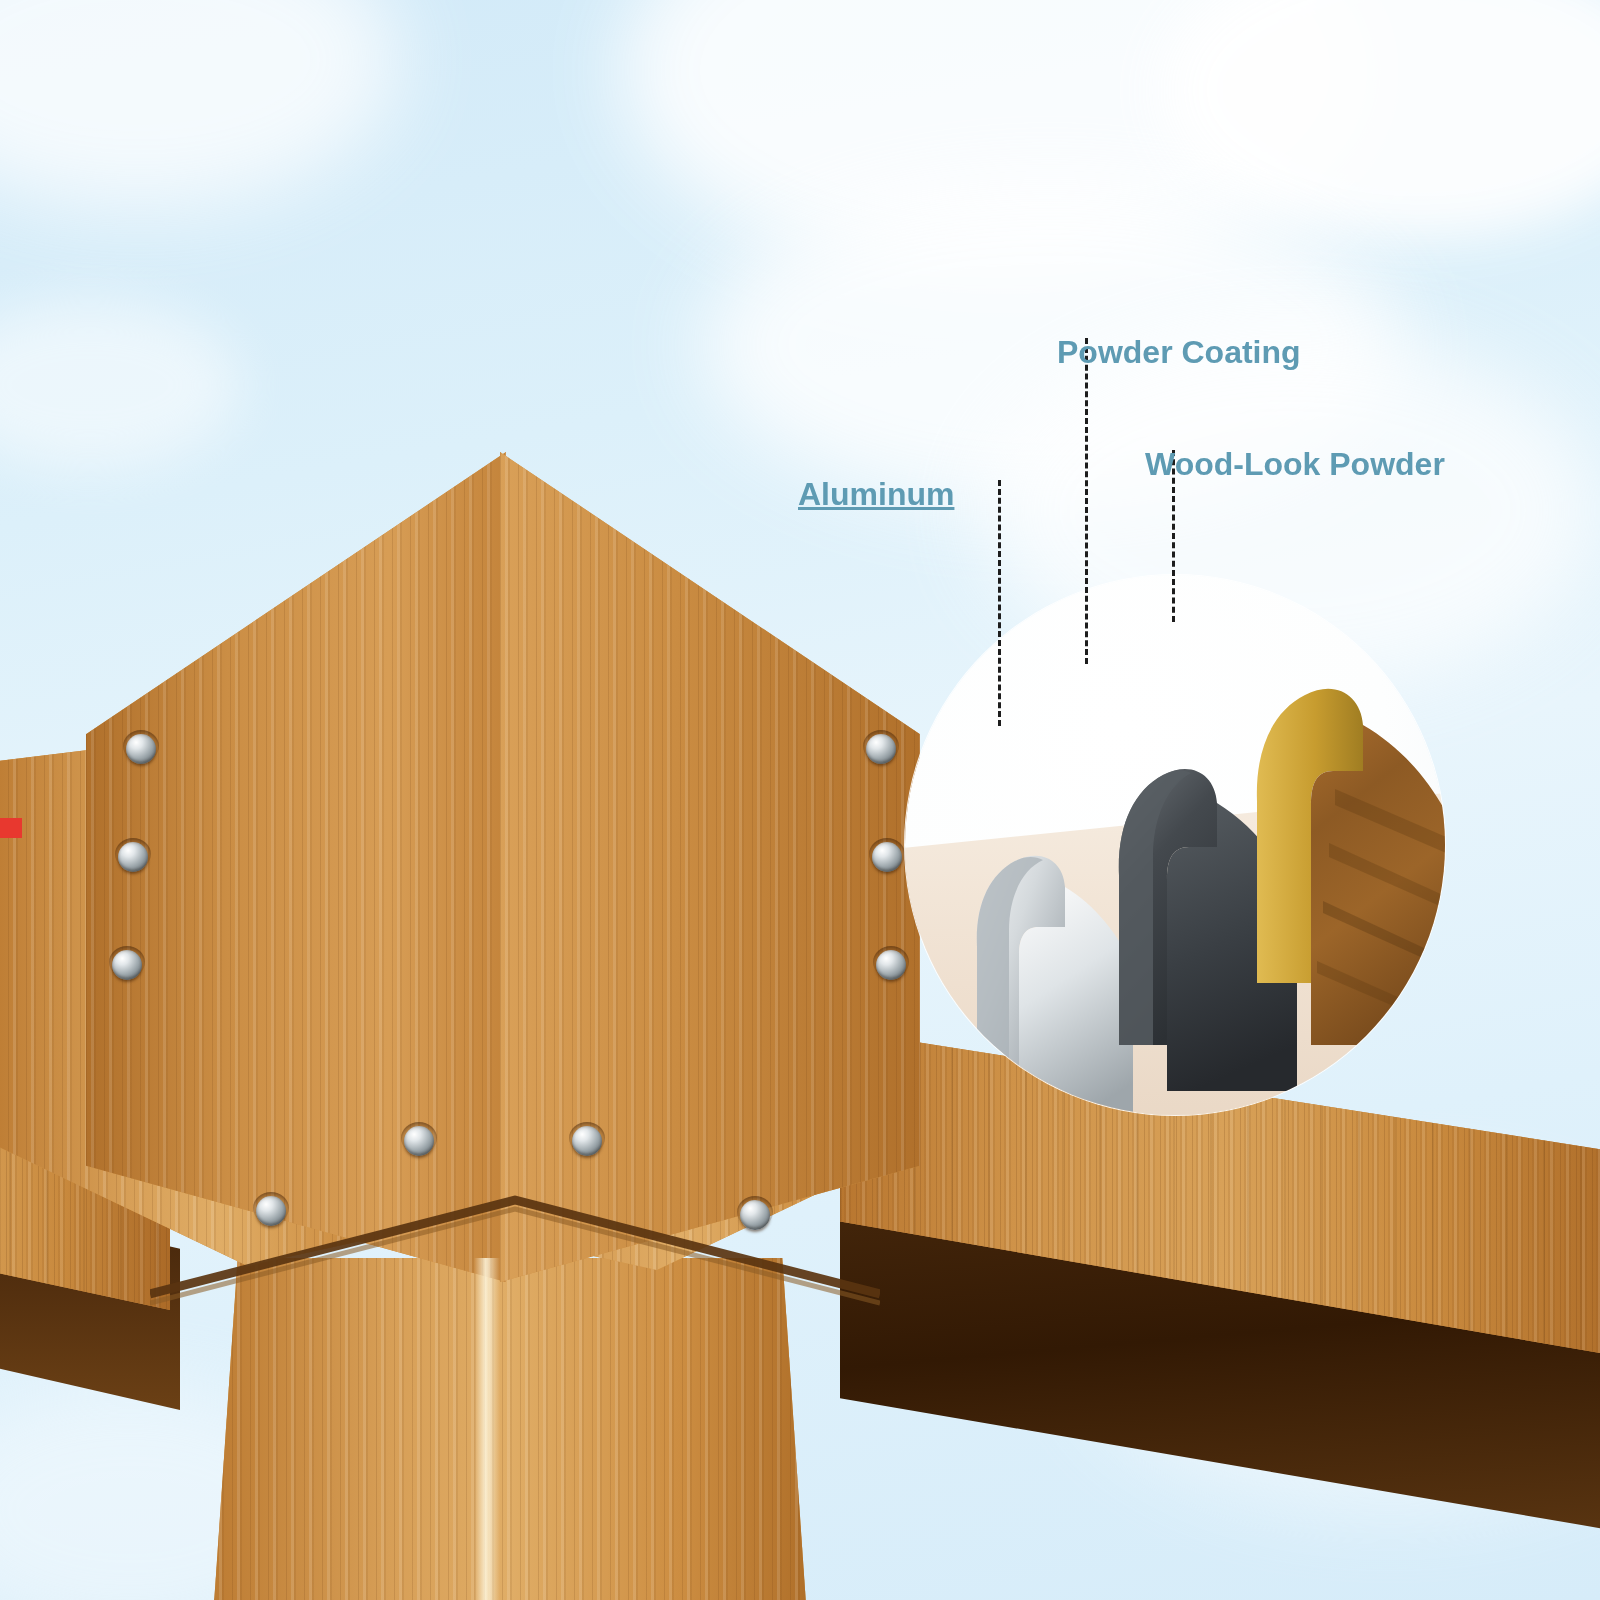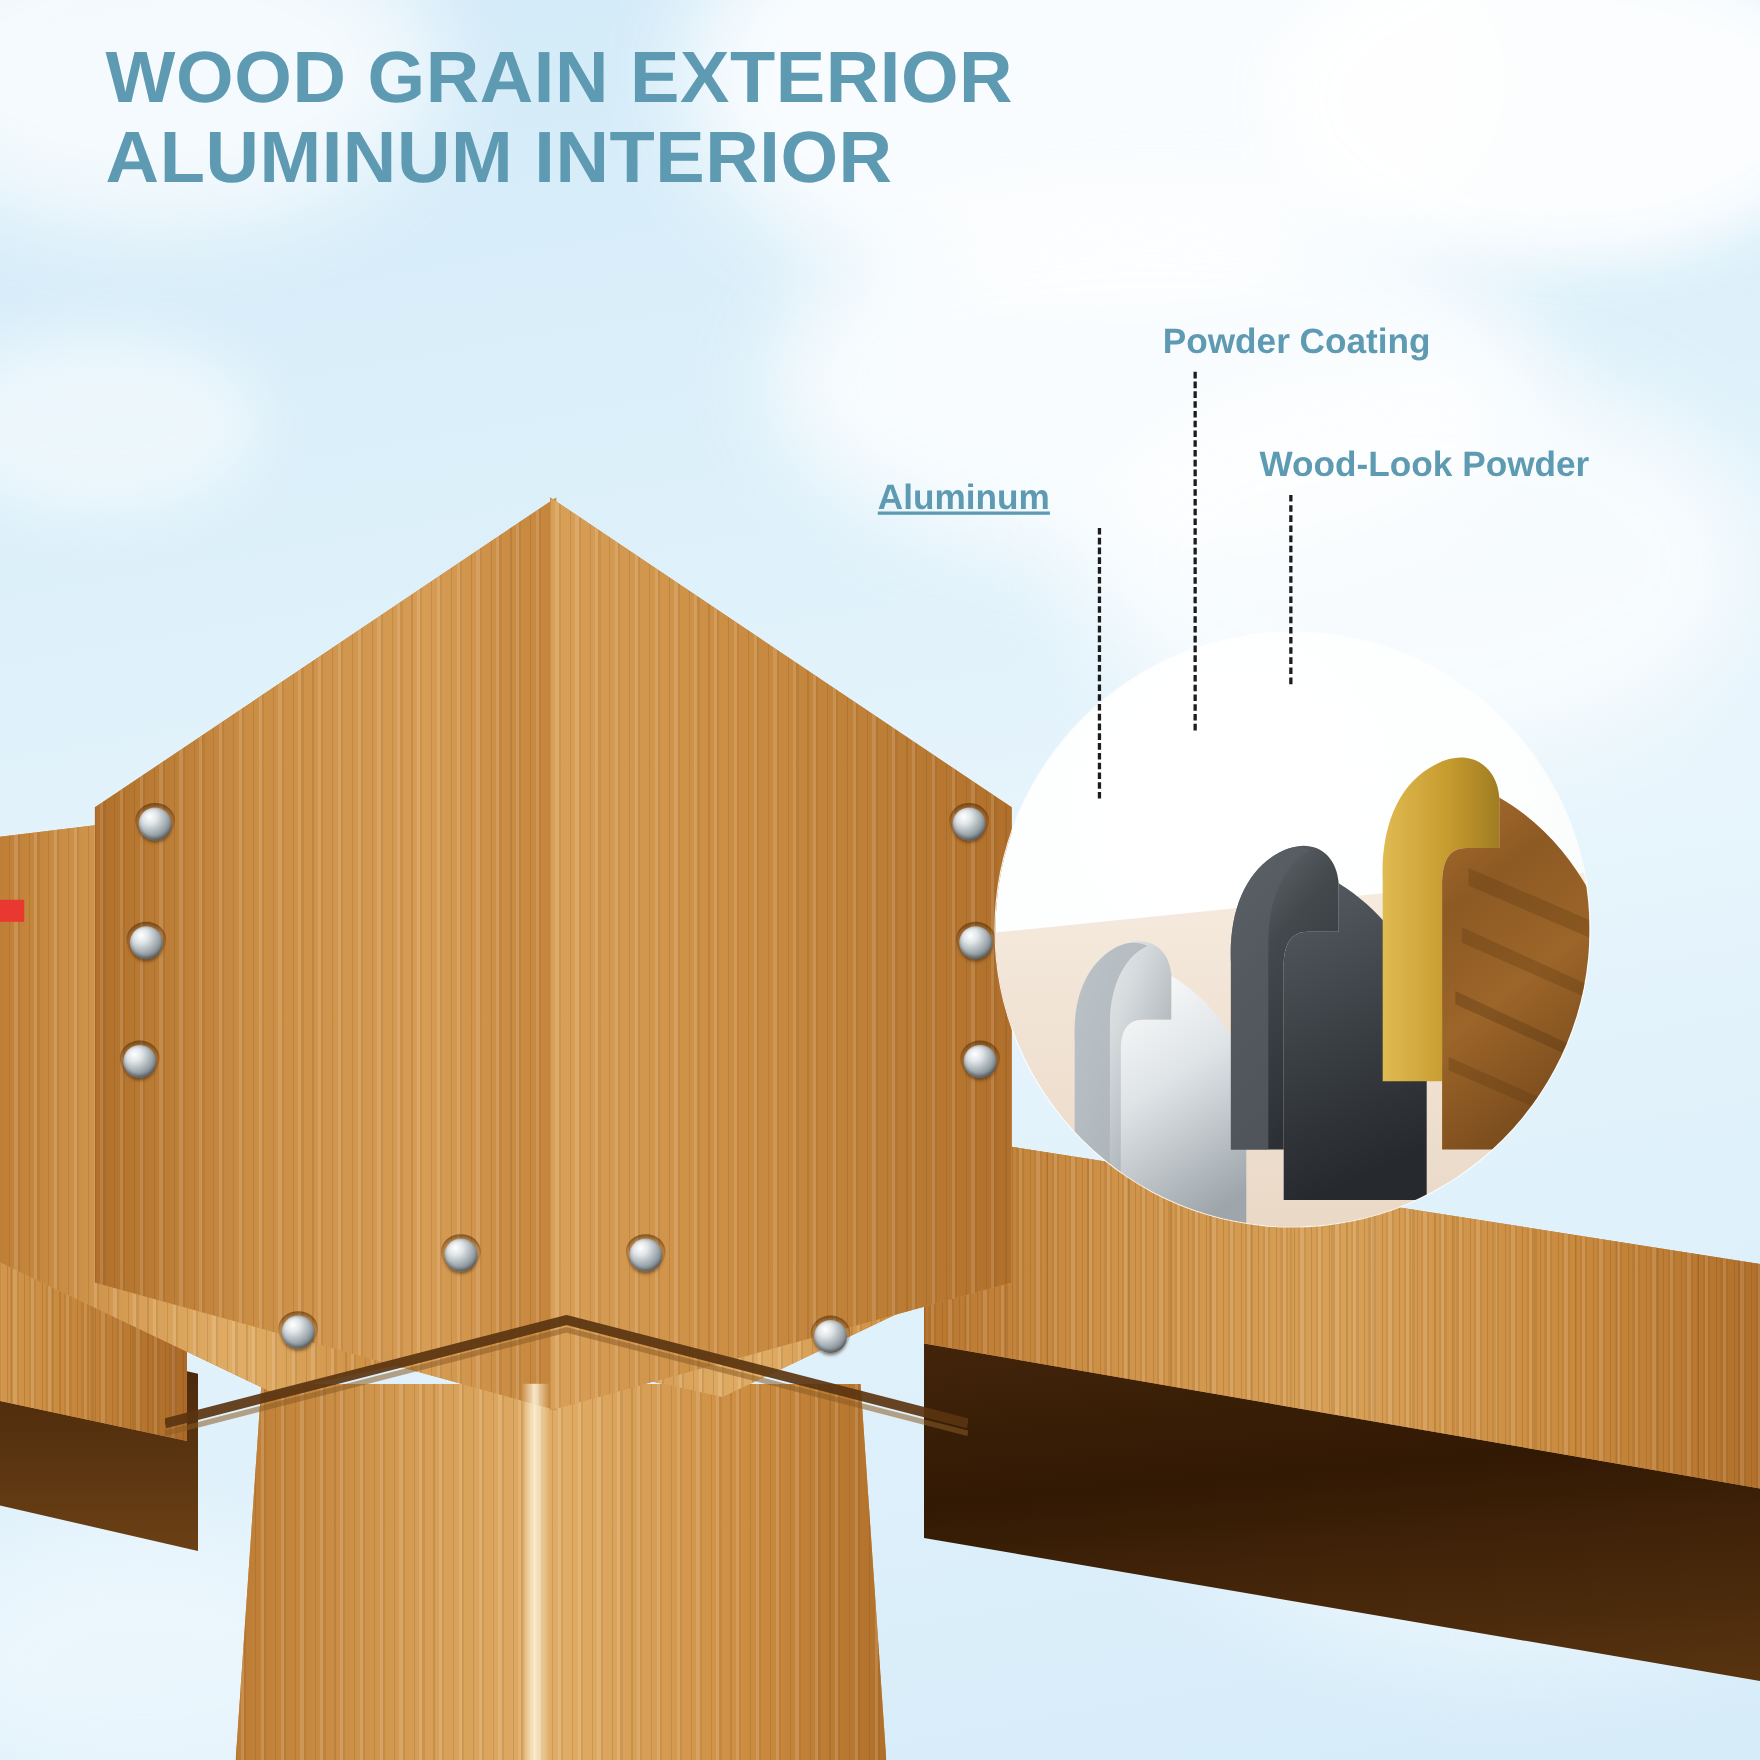--- a/index.html
+++ b/index.html
@@ -11,21 +11,21 @@
   .cloud{position:absolute;border-radius:50%;background:#ffffff;filter:blur(26px);pointer-events:none;}
   .cloud.soft{filter:blur(40px);}
 
   
   #headline{position:absolute;left:96px;top:34px;width:1120px;z-index:40;}
   #headline .ln{
     font-weight:bold;font-size:66px;line-height:72px;letter-spacing:.5px;
     color:#5e9bb3;white-space:nowrap;transform:scaleX(1.02);transform-origin:left center;}
 
   
-  .callout{position:absolute;z-index:42;font-weight:bold;font-size:32px;color:#5e9bb3;white-space:nowrap;}
+  .callout{position:absolute;z-index:42;font-weight:bold;font-size:32px;color:#5e9bb3;white-space:nowrap;margin-top:42px;}
   #lbl-alum{left:798px;top:434px;text-decoration:underline;}
   #lbl-powder{left:1057px;top:292px;}
   #lbl-wood{left:1145px;top:404px;}
 
   .leader{position:absolute;z-index:41;width:0;border-left:3px dashed #1d1d1d;}
   #ld-alum{left:998px;top:480px;height:246px;}
   #ld-powder{left:1085px;top:338px;height:326px;}
   #ld-wood{left:1172px;top:450px;height:172px;}
 
   
@@ -146,24 +146,20 @@
     <div class="cloud soft" style="left:-120px;top:-90px;width:520px;height:300px;opacity:.75;" data-name="cloud-shape"></div>
     <div class="cloud soft" style="left:620px;top:-140px;width:760px;height:420px;opacity:.85;" data-name="cloud-shape"></div>
     <div class="cloud" style="left:1160px;top:-60px;width:520px;height:300px;opacity:.9;" data-name="cloud-shape"></div>
     <div class="cloud soft" style="left:700px;top:180px;width:700px;height:330px;opacity:.8;" data-name="cloud-shape"></div>
     <div class="cloud soft" style="left:980px;top:330px;width:620px;height:360px;opacity:.72;" data-name="cloud-shape"></div>
     <div class="cloud" style="left:-60px;top:300px;width:300px;height:170px;opacity:.5;" data-name="cloud-shape"></div>
     <div class="cloud soft" style="left:1080px;top:1180px;width:620px;height:330px;opacity:.45;" data-name="cloud-shape"></div>
     <div class="cloud soft" style="left:-80px;top:1380px;width:420px;height:260px;opacity:.4;" data-name="cloud-shape"></div>
   </div>
 
-  <div id="headline" data-name="headline-block">
-    <div class="ln" data-name="headline-line-1">WOOD GRAIN EXTERIOR</div>
-    <div class="ln" data-name="headline-line-2">ALUMINUM INTERIOR</div>
-  </div>
 
   <div id="structure" data-name="pergola-corner-illustration">
 
     <div class="bracket wood" id="beam-left-shadow" data-name="left-beam-underside-shadow" style="background:linear-gradient(180deg,#3a1f09 0%,#54300f 55%,#6b4015 100%);"></div>
     <div class="bracket wood" id="beam-left" data-name="left-beam"></div>
 
     <div class="bracket wood" id="beam-right-shadow" data-name="right-beam-underside-shadow" style="background:linear-gradient(175deg,#47280c 0%,#321904 45%,#5a3511 100%);"></div>
     <div class="bracket wood" id="beam-right" data-name="right-beam"></div>
 
     <div class="bracket wood-v" id="post" data-name="vertical-post"></div>

